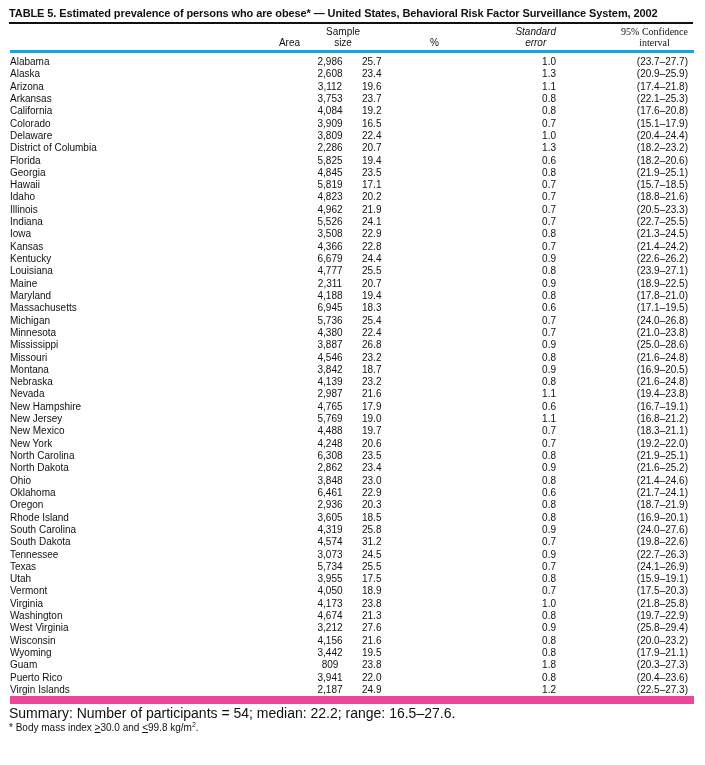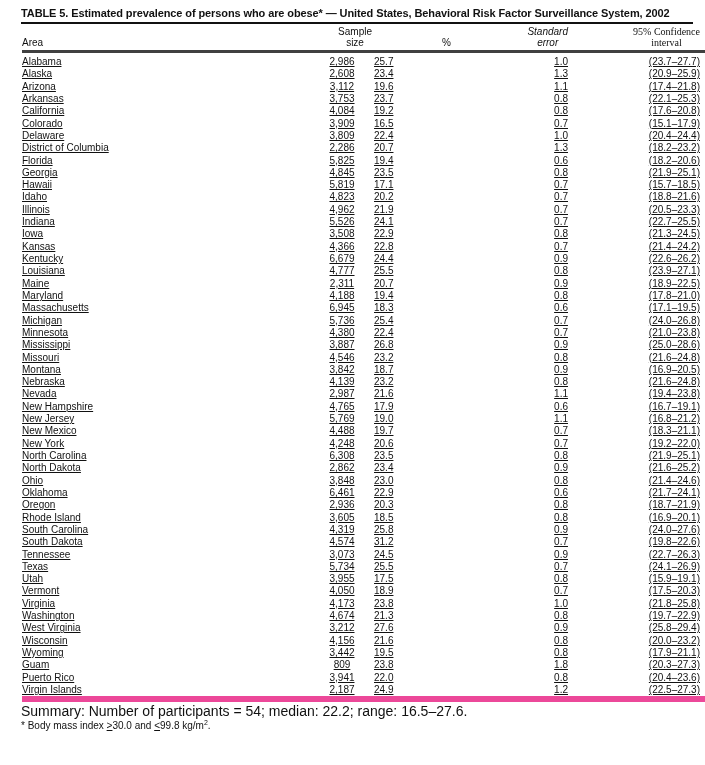--- a/index.html
+++ b/index.html
@@ -9,21 +9,20 @@
   }
   body {
     width: 705px;
     height: 765px;
     font-family: "Liberation Sans", sans-serif;
     color: #111;
     overflow: hidden;
   }
   .page {
     padding: 6px 12px 0 9px;
-    margin-left: 12px;
   }
   .title {
     font-size: 11px;
     font-weight: bold;
     line-height: 14px;
     letter-spacing: -0.1px;
     border-bottom: 2px solid #111;
     padding-bottom: 2px;
     white-space: nowrap;
   }
@@ -37,34 +36,34 @@
   col.c-sample { width: 62px; }
   col.c-pct    { width: 80px; }
   col.c-se     { width: 118px; }
   col.c-ci     { width: 134px; }
   thead th {
     font-size: 10px;
     font-weight: normal;
     line-height: 11px;
     vertical-align: bottom;
     padding: 2px 0 2px 0;
-    border-bottom: 3px solid #404040;
-  }
-  thead th.h-area { text-align: left; }
+    border-bottom: 3px solid #0ea5e9;
+  }
+  thead th.h-area { text-align: right; }
   thead th.h-num  { text-align: right; }
   thead th .hdr2 {
     display: inline-block;
     text-align: center;
     white-space: nowrap;
   }
   thead th.h-sample { padding-right: 2px; }
   thead th.h-pct    { padding-right: 3px; }
   thead th.h-se     { padding-right: 4px; font-style: italic; }
   thead th.h-ci     { padding-right: 6px; font-family: Liberation Serif, serif; }
-  tbody { border-bottom: 6px solid #ec4899; text-decoration: underline; }
+  tbody { border-bottom: 8px solid #ec4899; }
   tbody td {
     font-size: 10px;
     line-height: 12.32px;
     height: 12.32px;
     padding: 0;
     white-space: nowrap;
     overflow: hidden;
   }
   tbody tr:first-child td { padding-top: 3px; }
   tbody td:nth-child(1) { text-align: left; }

